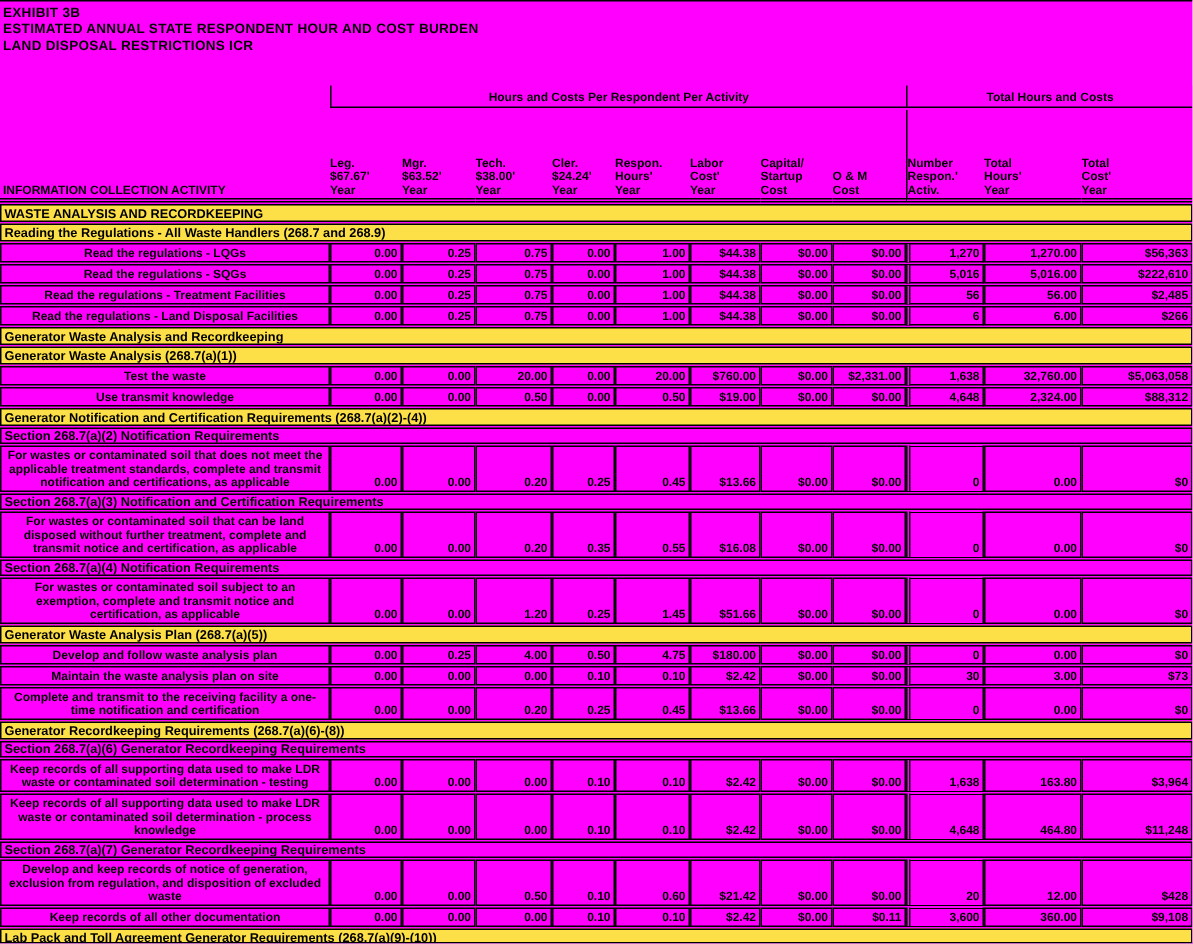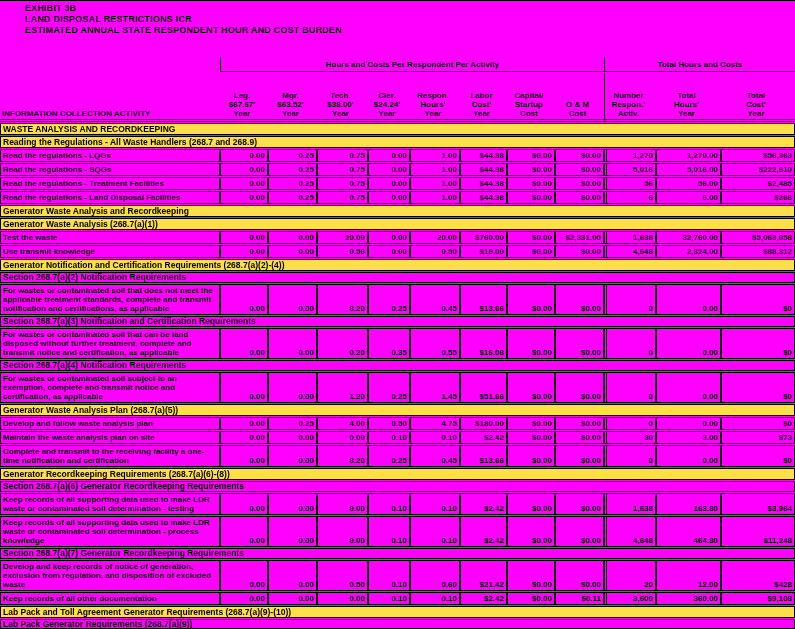--- a/index.html
+++ b/index.html
@@ -2,66 +2,66 @@
 <html><head>
 <meta charset="utf-8">
 <style>
   html,body { margin:0; padding:0; background:#ffffff; }
   .screen {
     width:795px; height:629px; overflow:hidden; box-sizing:border-box;
     background:#ff00ff; color:#000;
     border-top:1px solid #000; border-bottom:1px solid #000;
     font-family:"Liberation Sans", sans-serif; font-weight:bold;
   }
-  .titles { height:55px; padding:2px 0 0 2px; box-sizing:border-box;margin-left:23px; }
+  .titles { height:55px; padding:2px 0 0 2px; box-sizing:border-box; }
   .title-line { font-size:9px; line-height:11px; letter-spacing:.2px; }
 
   table.burden {
     width:795px; table-layout:fixed;
     border-collapse:separate; border-spacing:0 1px;
   }
   td { font-size:8px; line-height:9px; padding:0 2px; overflow:hidden; word-wrap:break-word; }
 
   
   thead td { background:#ff00ff; border:none;margin-top:36px; }
   td.grp {
     text-align:center; border-bottom:1px solid #000; border-left:1px solid #000;
     padding-bottom:2px; height:12px; vertical-align:bottom;
   }
   td.collabel {
-    text-align:center; white-space:pre-line; vertical-align:bottom;
-    padding:3px 4px 1px 0; height:42px;
+    text-align:left; white-space:pre-line; vertical-align:bottom;
+    padding:16px 4px 1px 0; height:42px;
   }
   td.tsep { border-left:1px solid #000; }
   tr.hdr-bottom td { border-bottom:3px double #000; }
   td.info { vertical-align:bottom; text-align:left; padding-bottom:1px; }
 
   
   td.cell { border:1px solid #000; background:#ff00ff; vertical-align:bottom; padding:1px 2px; }
   td.num  { text-align:right; }
-  td.desc { text-align:left; }
+  td.desc { text-align:center; }
   td.grpsep { border-left:3px double #000; }
   td.sect {
     border:1px solid #000; background:#fde047; vertical-align:middle;
     height:10px; font-size:8.5px; padding:0 2px;
   }
   td.subsect {
     border:1px solid #000; background:#ff00ff; vertical-align:middle;
     height:9px; font-size:8.5px; padding:0 2px;
   }
 </style>
 </head>
 <body>
 
 <div class="screen">
 
   <div class="titles">
     <div class="title-line">EXHIBIT 3B</div>
+    <div class="title-line">ESTIMATED ANNUAL STATE RESPONDENT HOUR AND COST BURDEN</div>
     <div class="title-line">LAND DISPOSAL RESTRICTIONS ICR</div>
-    <div class="title-line">ESTIMATED ANNUAL STATE RESPONDENT HOUR AND COST BURDEN</div>
   </div>
 
   <table class="burden">
     <colgroup>
       <col style="width:220px">
         <col style="width:48px">
         <col style="width:49px">
       <col style="width:51px">
         <col style="width:42px">
         <col style="width:50px">

